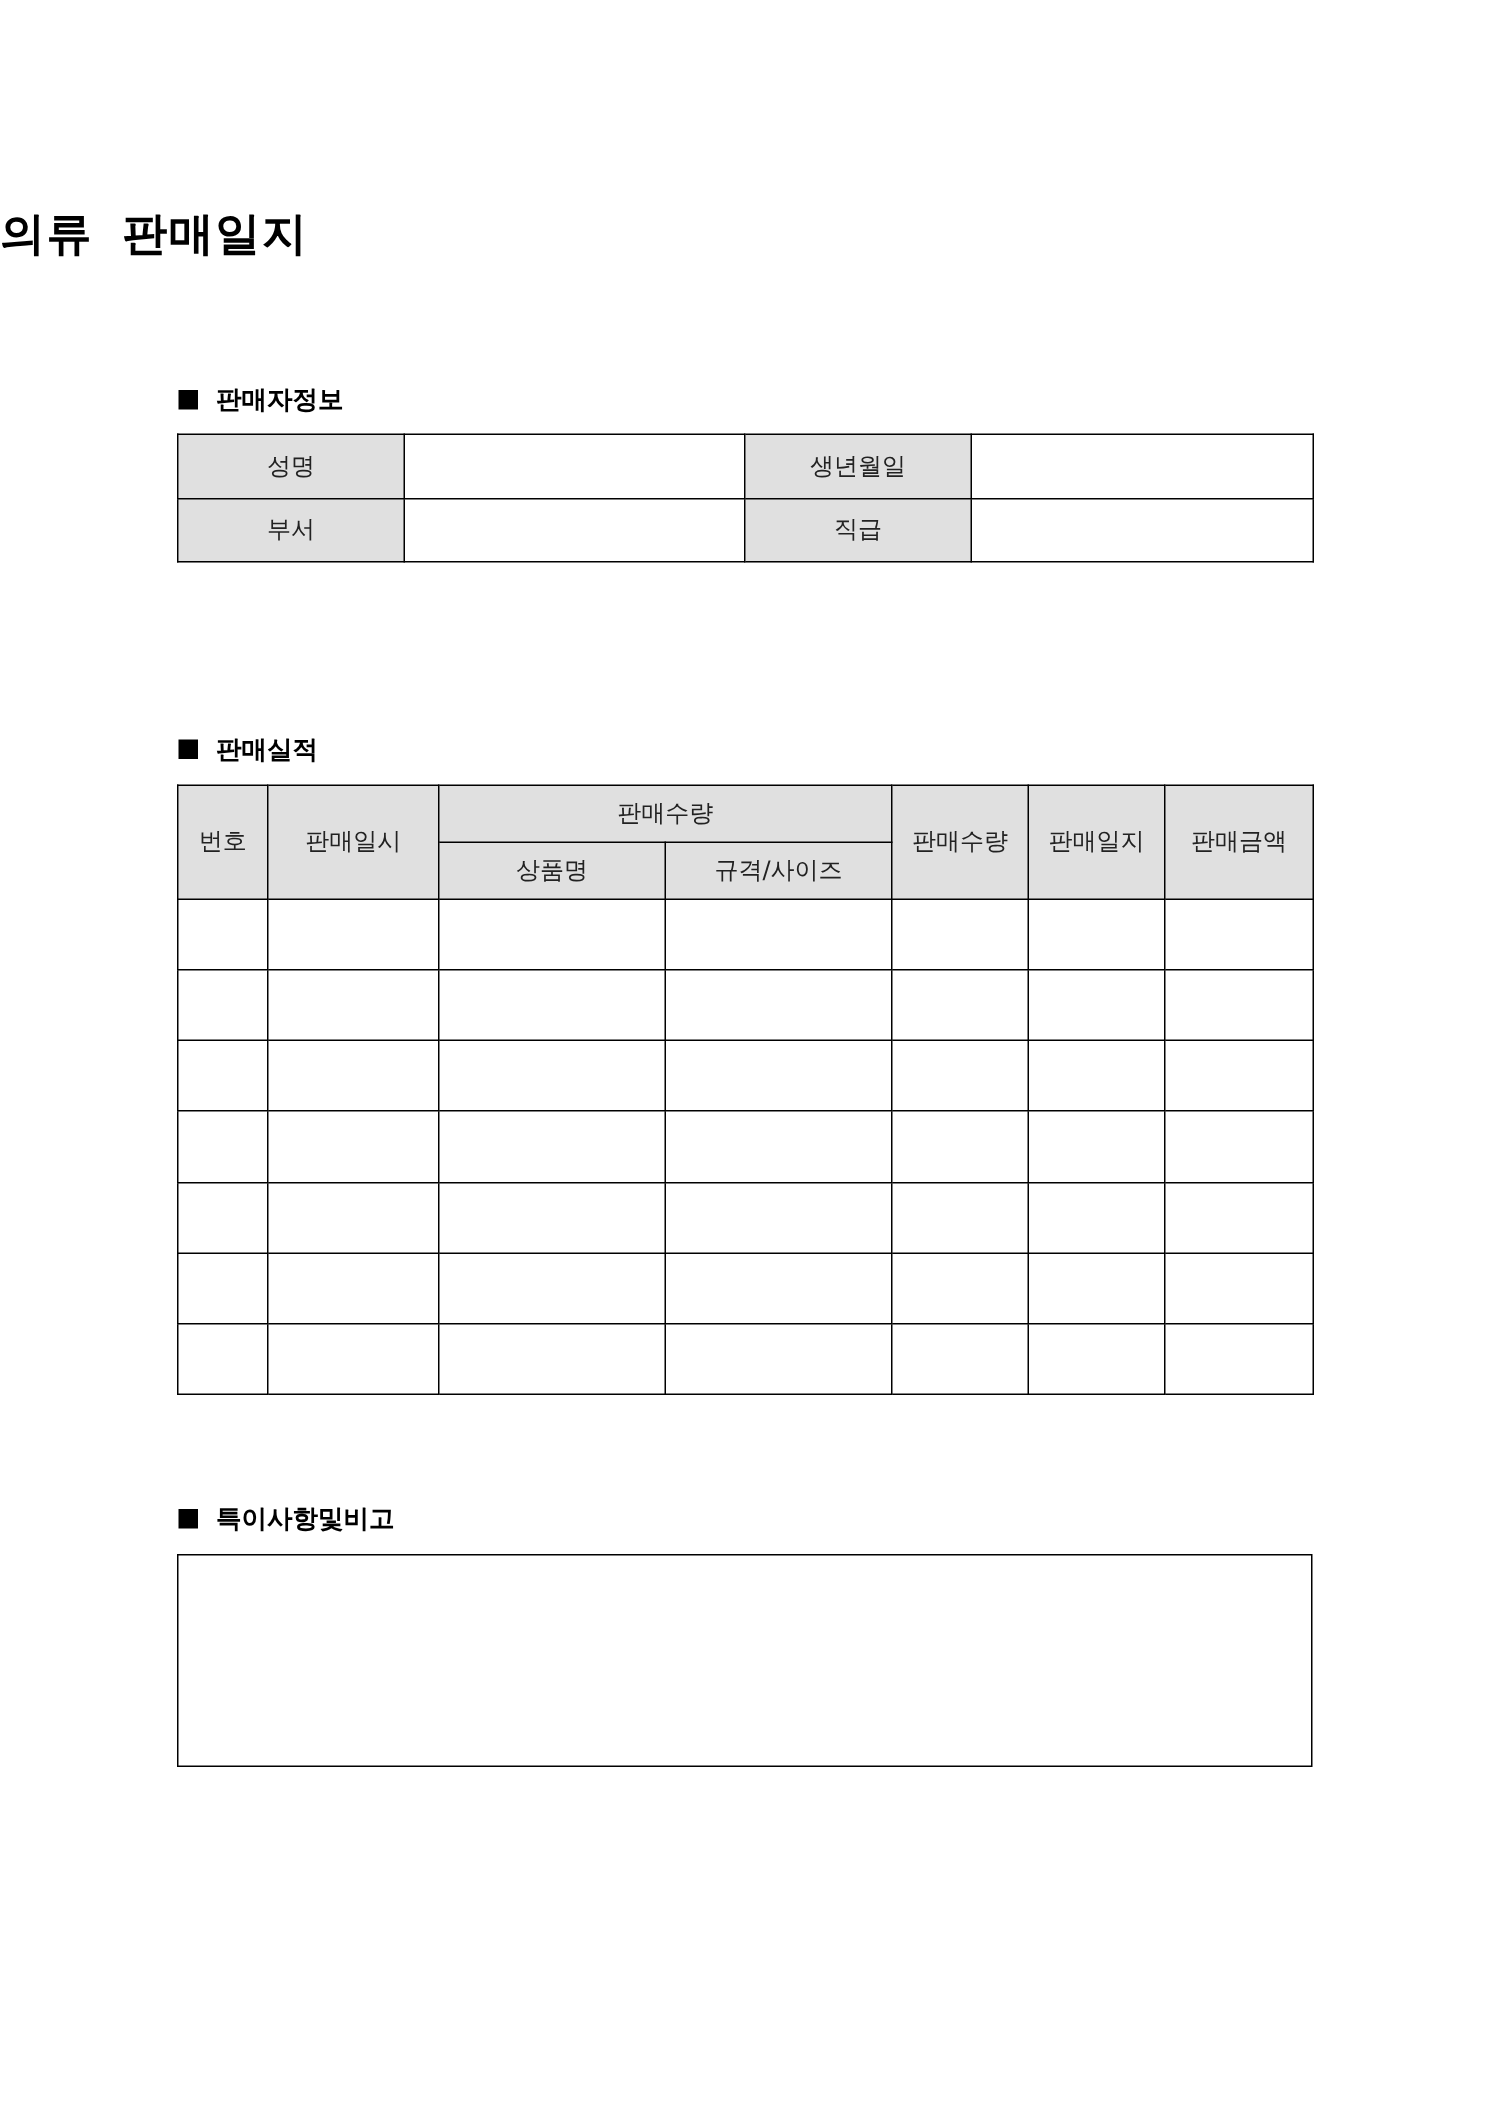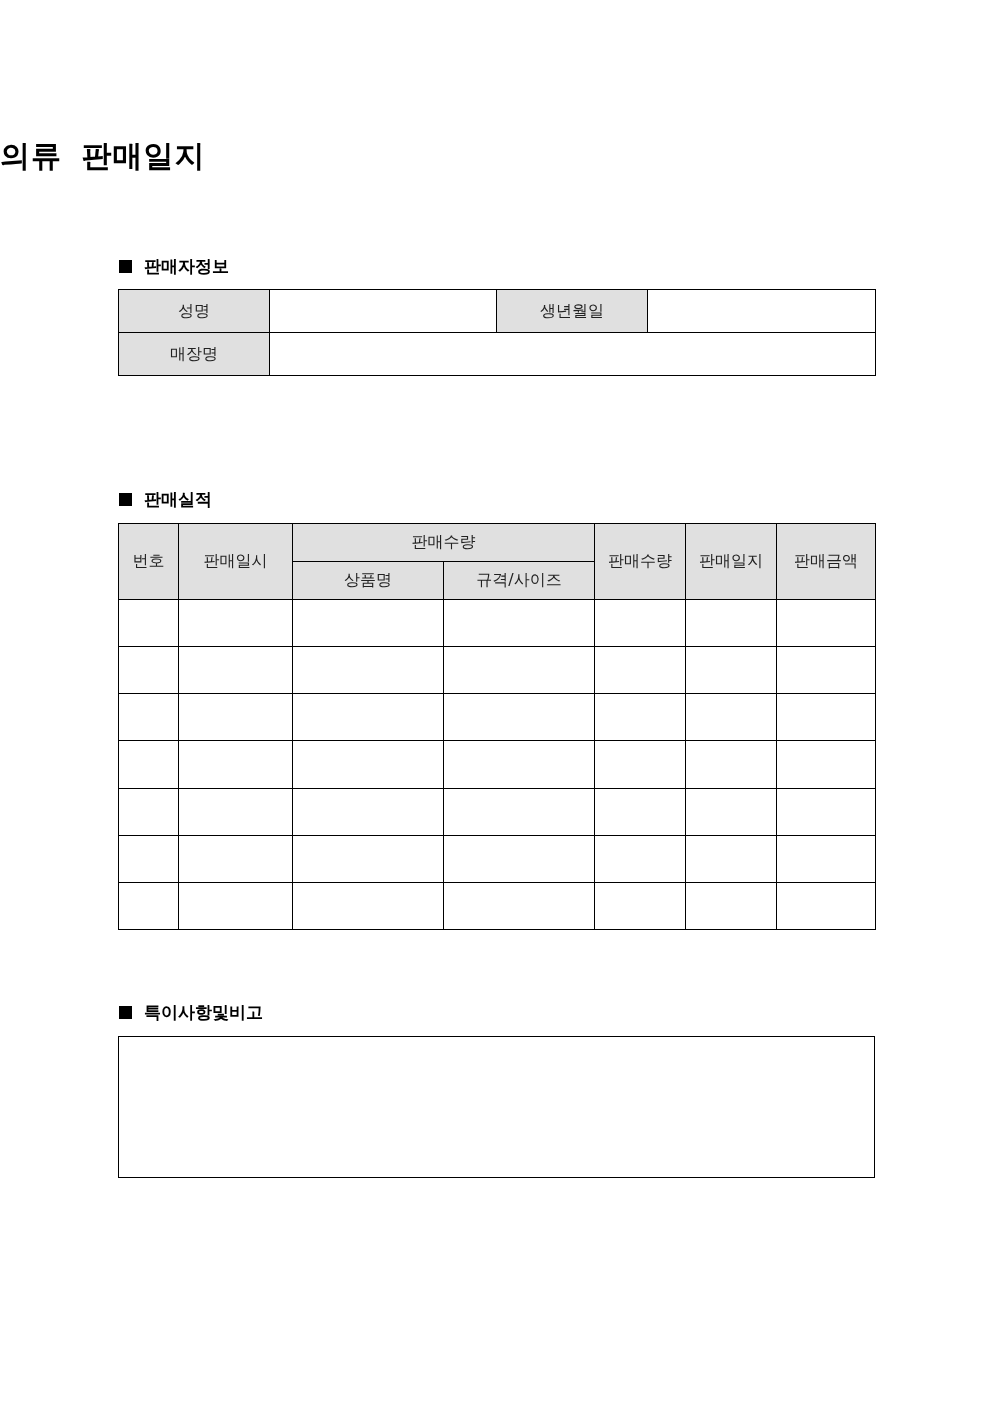--- a/index.html
+++ b/index.html
@@ -29,23 +29,25 @@
       <col style="width:151px">
       <col style="width:228px">
     </colgroup>
   <tbody>
       <tr style="height:43px;">
     <td class="hd">성명</td>
     <td></td>
     <td class="hd">생년월일</td>
     <td></td>
   </tr>
-  <tr style="height:43px;">
-    <td class="hd">매장명</td>
-    <td colspan="3"></td>
+  <tr style="height:42px;">
+    <td class="hd">부서</td>
+    <td></td>
+    <td class="hd">직급</td>
+    <td></td>
   </tr>
 </tbody>
   </table>
 
 <div class="section" style="top:488px;justify-content:space-between;">
   <span class="sq"></span>
   <span>판매실적</span>
 </div>
 
 <table style="left:118px; top:523px; width:757px;">

